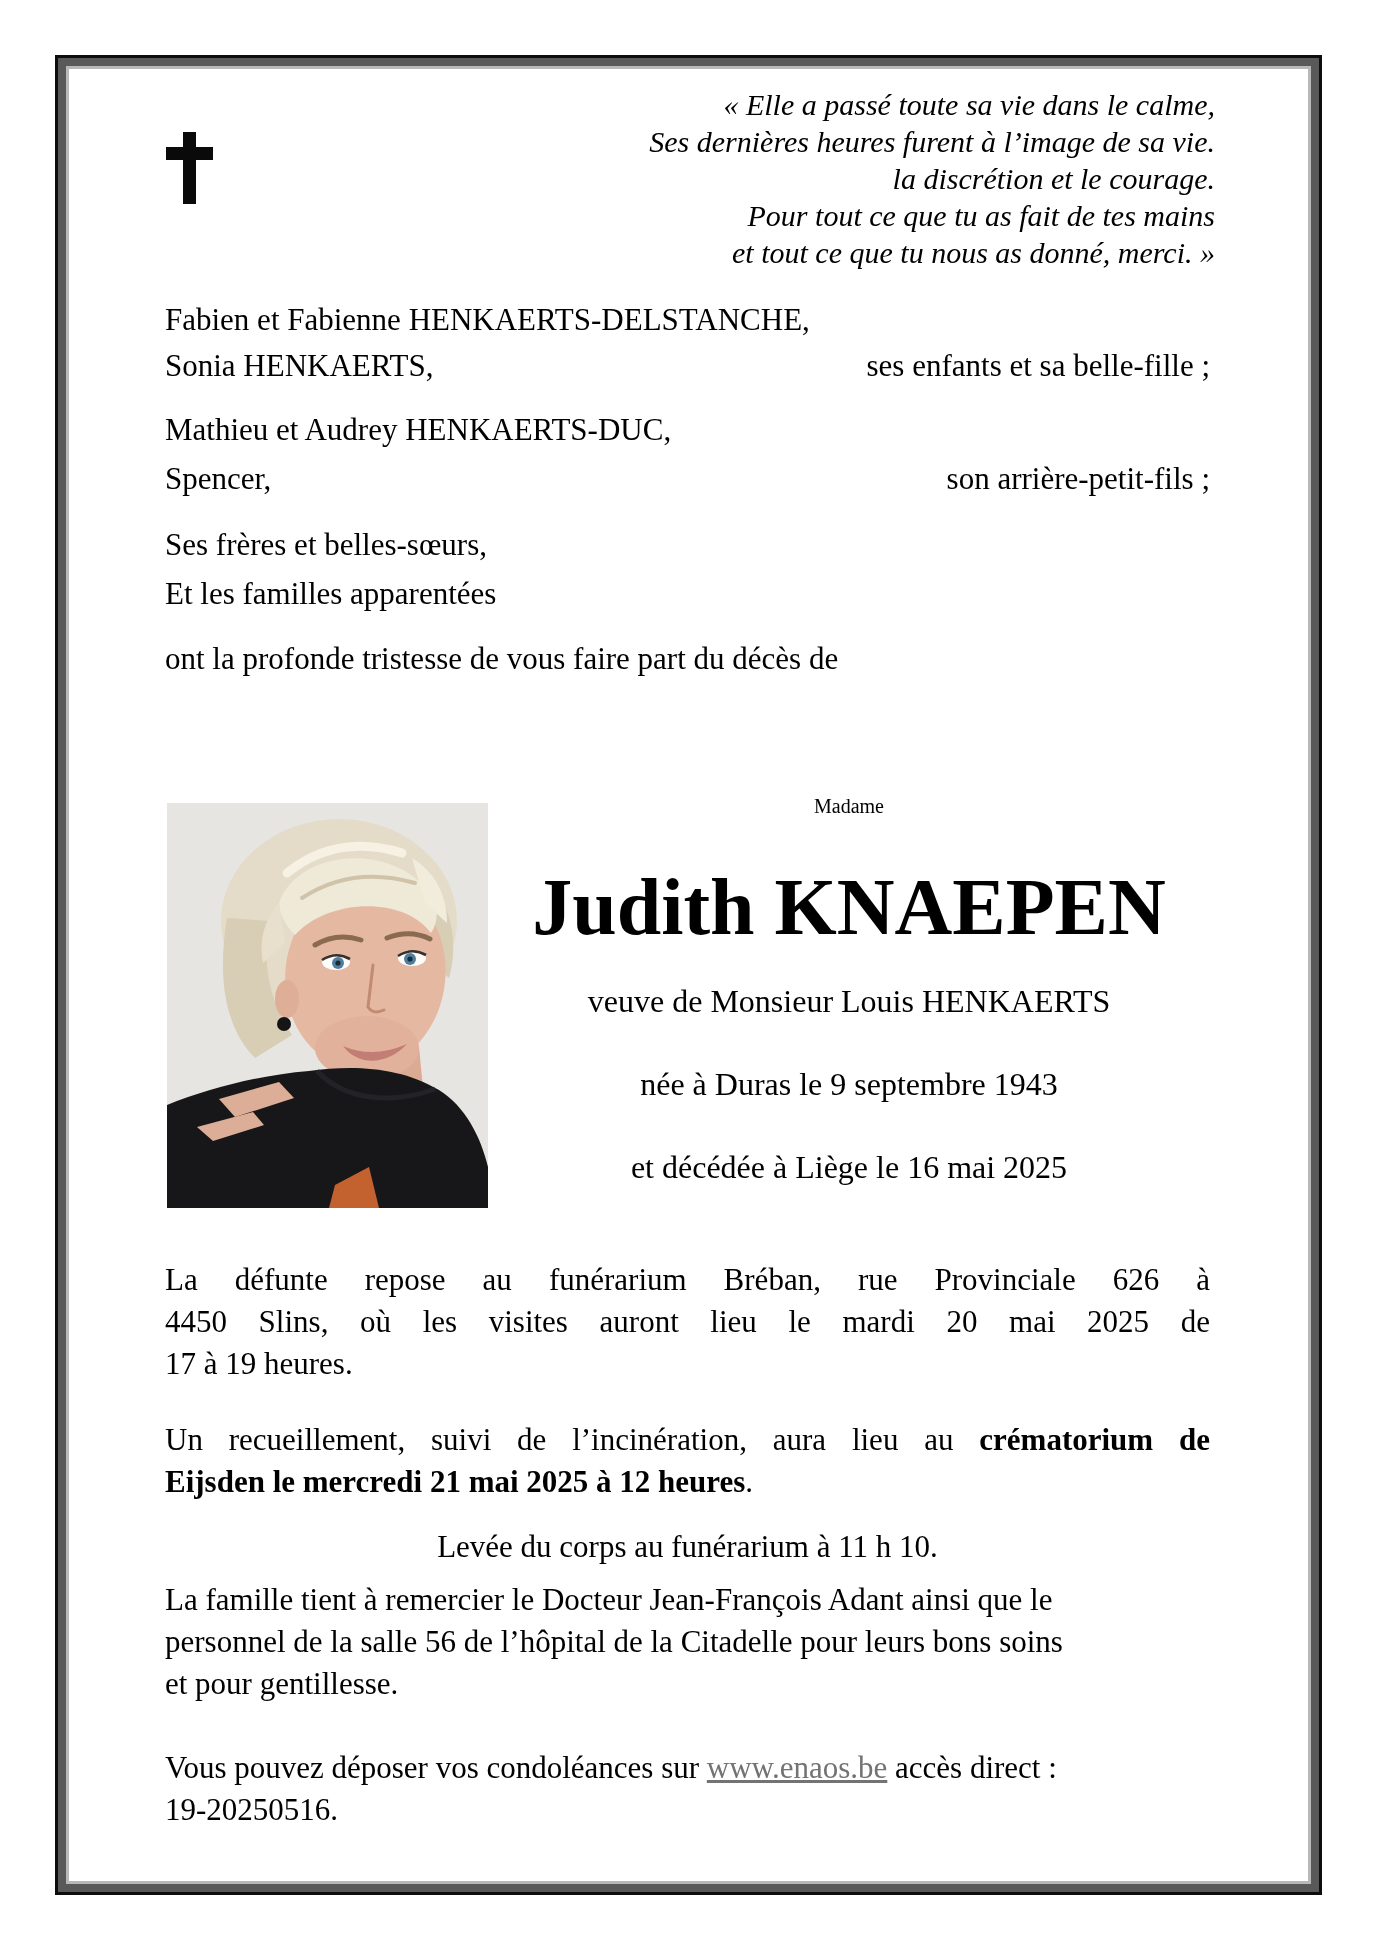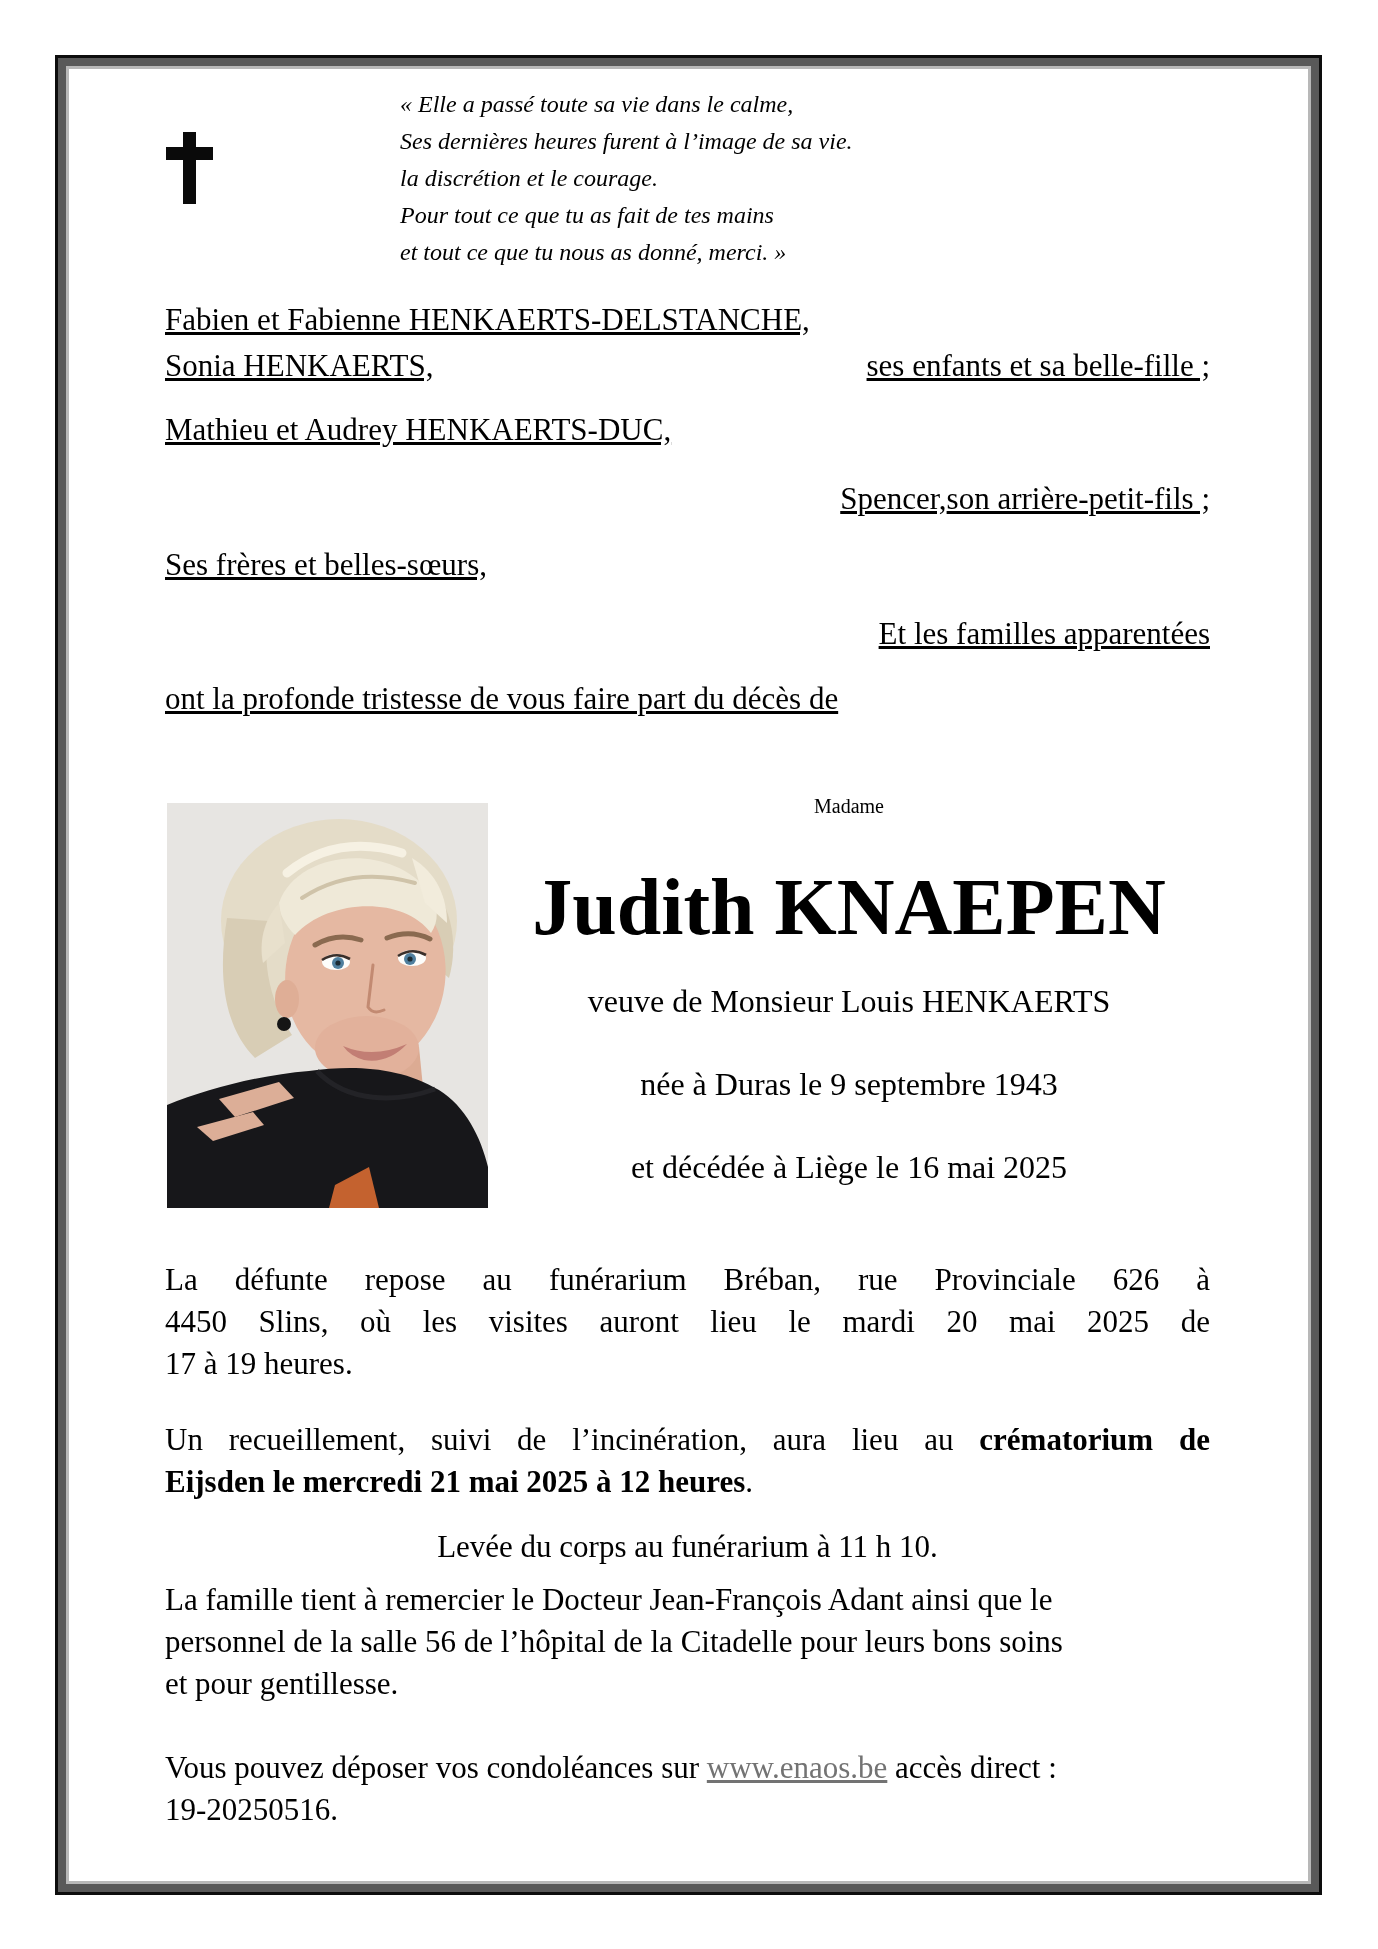--- a/index.html
+++ b/index.html
@@ -17,25 +17,25 @@
            border: 3px solid #0d0d0d; box-sizing: border-box; }
   .frame-mid { position: absolute; inset: 0; border: 8px solid #595959; box-sizing: border-box; }
   .frame-inner { position: absolute; inset: 0; border: 3px solid #b8b8b8; box-sizing: border-box; }
 
   
   .cross { position: absolute; left: 166px; top: 132px; width: 47px; height: 72px; }
   .cross .vbar { position: absolute; left: 17px; top: 0; width: 13px; height: 72px; background: #0a0a0a; }
   .cross .hbar { position: absolute; left: 0; top: 15px; width: 47px; height: 13px; background: #0a0a0a; }
 
   .quote { position: absolute; left: 400px; right: 163px; top: 86px;
-           font-style: italic; font-size: 24px; line-height: 37px; }
+           font-style: italic; font-size: 30px; line-height: 37px; text-align: right; }
 
-  .family { position: absolute; left: 165px; right: 168px; top: 302px; font-size: 31px; text-decoration: underline; }
+  .family { position: absolute; left: 165px; right: 168px; top: 302px; font-size: 31px; }
   .frow { display: flex; justify-content: space-between; align-items: baseline; line-height: 36px; }
-  .m10 { margin-top: 10px; } .m21 { margin-top: 33px; justify-content: flex-end; } .m28 { margin-top: 28px; }
+  .m10 { margin-top: 10px; } .m21 { margin-top: 13px; } .m28 { margin-top: 28px; }
   .m29 { margin-top: 29px; } .m30 { margin-top: 30px; }
 
   .photo { position: absolute; left: 167px; top: 803px; width: 321px; height: 405px; }
 
   .idcol { position: absolute; left: 488px; right: 168px; top: 788px; text-align: center; }
   .madame { font-size: 20px; line-height: 36px; }
   .bigname { font-size: 80px; line-height: 80px; font-weight: bold; margin-top: 43px; white-space: nowrap; }
   .detail1 { font-size: 32px; line-height: 36px; margin-top: 36px; }
   .detail  { font-size: 32px; line-height: 36px; margin-top: 47px; }
 

